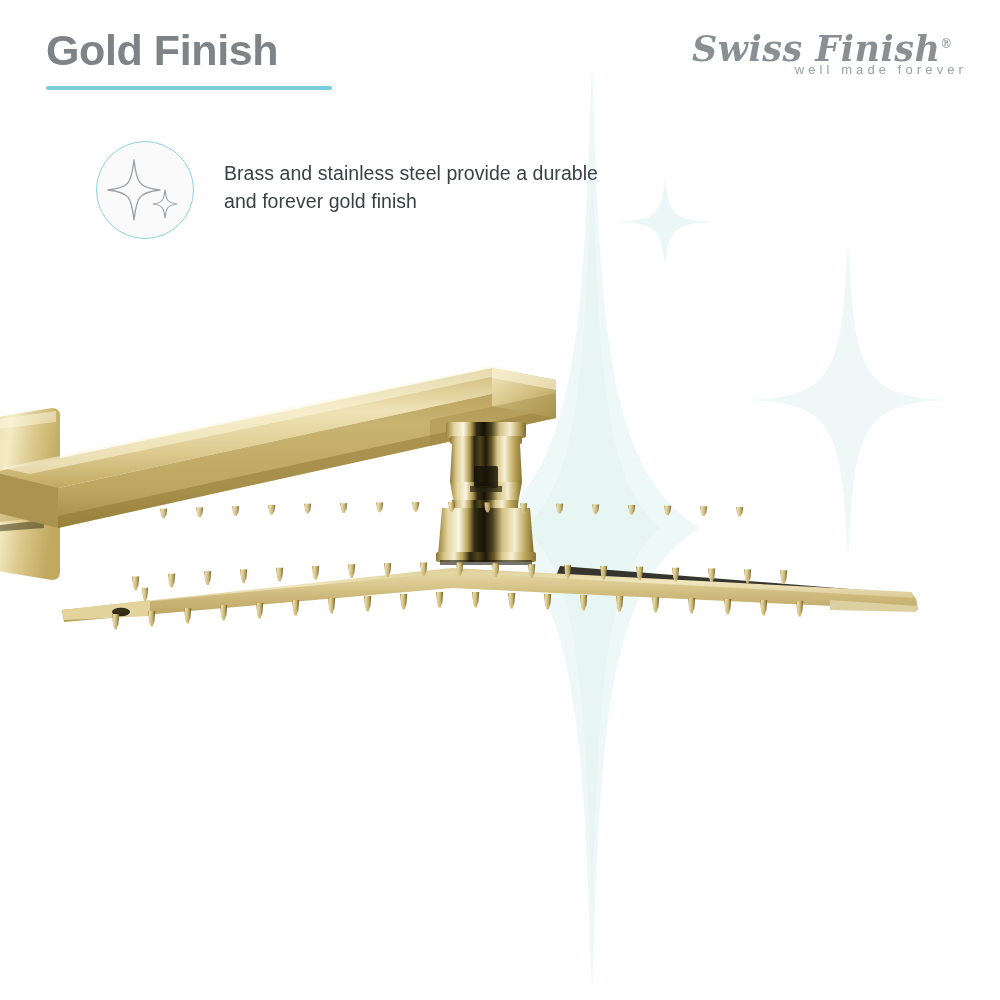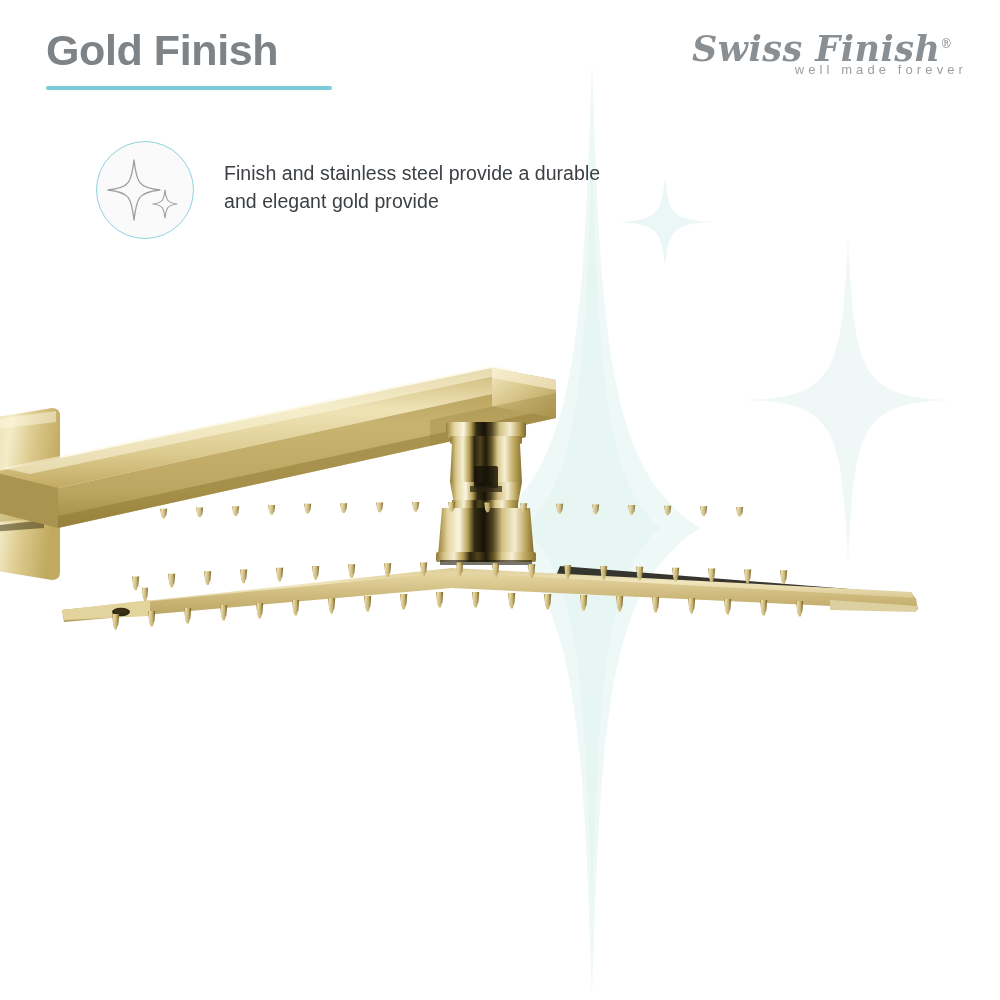--- a/index.html
+++ b/index.html
@@ -113,22 +113,22 @@
       <svg width="96" height="96" viewBox="0 0 96 96" aria-hidden="true">
 
         <path d="M37 18 C39.6 40 41 45.6 63 48 C41 50.4 39.6 56 37 78
                  C34.4 56 33 50.4 11 48 C33 45.6 34.4 40 37 18 Z" fill="none" stroke="#9a9fa3" stroke-width="1.3" stroke-linejoin="round"></path>
 
         <path d="M68 48 C69.3 58 70 60.6 80 62 C70 63.4 69.3 66 68 76
                  C66.7 66 66 63.4 56 62 C66 60.6 66.7 58 68 48 Z" fill="none" stroke="#9a9fa3" stroke-width="1.15" stroke-linejoin="round"></path>
       </svg>
     </div>
     <div class="feature-text">
-      <span class="ln">Finish and stainless steel provide a durable</span>
-      <span class="ln">and elegant gold provide</span>
+      <span class="ln">Brass and stainless steel provide a durable</span>
+      <span class="ln">and forever gold finish</span>
     </div>
   </div>
 
   <div class="product">
     <svg width="1000" height="320" viewBox="0 0 1000 320" aria-hidden="true">
       <defs>
 
         <linearGradient id="armTop" x1="0" y1="0" x2="0" y2="1">
           <stop offset="0%" stop-color="#cdb878"></stop>
           <stop offset="35%" stop-color="#efe3b6"></stop>

